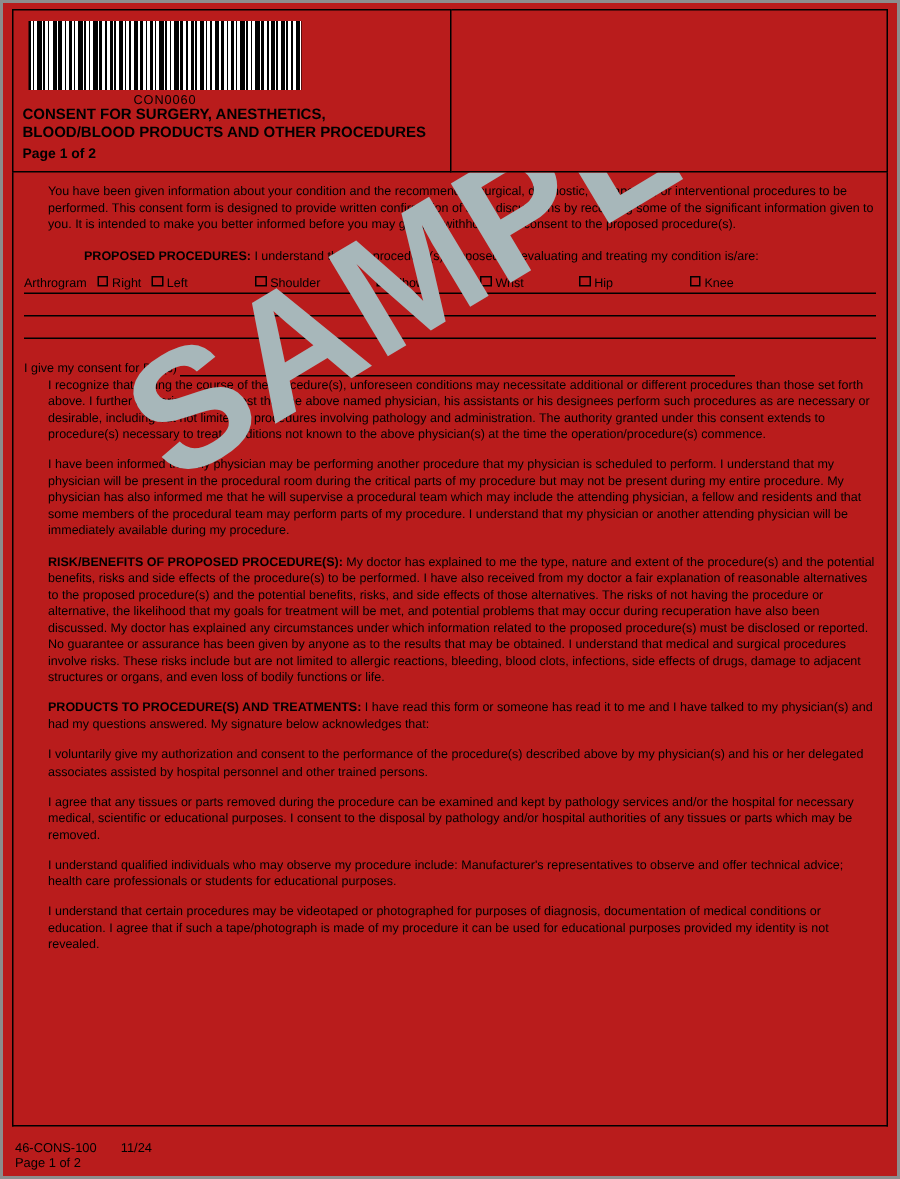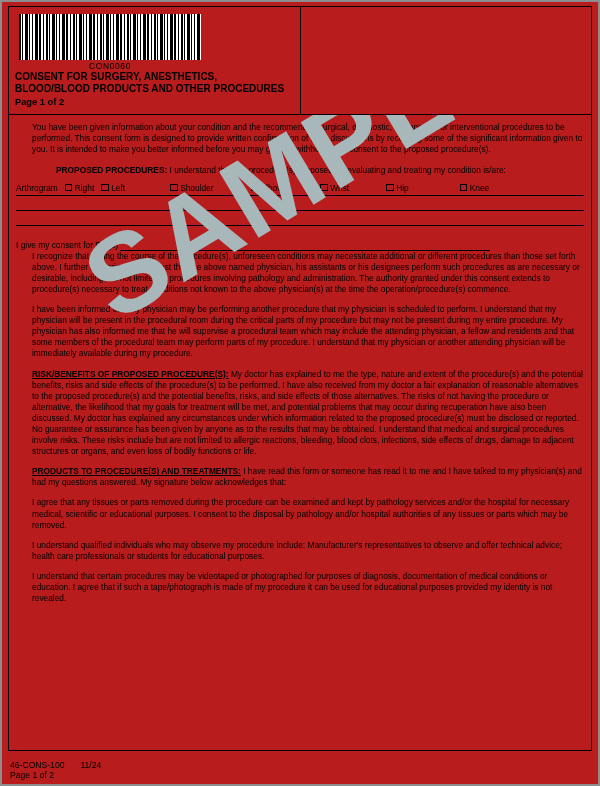--- a/index.html
+++ b/index.html
@@ -96,21 +96,20 @@
     line-height: 11.1px;
     margin: 0 0 9px 16px;
     color: #000;
     text-align: left;
   }
   p.para.tight { margin-bottom: 0; }
   .bold { font-weight: bold; padding-left: 40px; }
 
   .section-head {
     font-weight: bold;
-    text-decoration: underline;
   }
 
   
   .proposed-head {
     font-size: 8.35px;
     line-height: 11.1px;
     margin: 0 0 7px 0;
     color: #000;
   }
   .chk-row {
@@ -299,20 +298,21 @@
     <p class="para">I have been informed that my physician may be performing another procedure that my physician is scheduled to perform. I understand that my physician will be present in the procedural room during the critical parts of my procedure but may not be present during my entire procedure. My physician has also informed me that he will supervise a procedural team which may include the attending physician, a fellow and residents and that some members of the procedural team may perform parts of my procedure. I understand that my physician or another attending physician will be immediately available during my procedure.</p>
 
     <p class="para">
       <span class="section-head">RISK/BENEFITS OF PROPOSED PROCEDURE(S):</span><span> My doctor has explained to me the type, nature and extent of the procedure(s) and the potential benefits, risks and side effects of the procedure(s) to be performed. I have also received from my doctor a fair explanation of reasonable alternatives to the proposed procedure(s) and the potential benefits, risks, and side effects of those alternatives. The risks of not having the procedure or alternative, the likelihood that my goals for treatment will be met, and potential problems that may occur during recuperation have also been discussed. My doctor has explained any circumstances under which information related to the proposed procedure(s) must be disclosed or reported. No guarantee or assurance has been given by anyone as to the results that may be obtained. I understand that medical and surgical procedures involve risks. These risks include but are not limited to allergic reactions, bleeding, blood clots, infections, side effects of drugs, damage to adjacent structures or organs, and even loss of bodily functions or life.</span>
     </p>
 
     <p class="para">
       <span class="section-head">PRODUCTS TO PROCEDURE(S) AND TREATMENTS:</span><span> I have read this form or someone has read it to me and I have talked to my physician(s) and had my questions answered. My signature below acknowledges that:</span>
     </p>
 
+    <p class="para">I voluntarily give my authorization and consent to the performance of the procedure(s) described above by my physician(s) and his or her delegated associates assisted by hospital personnel and other trained persons.</p>
     <p class="para">I agree that any tissues or parts removed during the procedure can be examined and kept by pathology services and/or the hospital for necessary medical, scientific or educational purposes. I consent to the disposal by pathology and/or hospital authorities of any tissues or parts which may be removed.</p>
     <p class="para">I understand qualified individuals who may observe my procedure include: Manufacturer's representatives to observe and offer technical advice; health care professionals or students for educational purposes.</p>
     <p class="para tight">I understand that certain procedures may be videotaped or photographed for purposes of diagnosis, documentation of medical conditions or education. I agree that if such a tape/photograph is made of my procedure it can be used for educational purposes provided my identity is not revealed.</p>
 
     <div class="watermark">
       <span>SAMPLE</span>
     </div>
   </div>
 
   <div class="footer">

